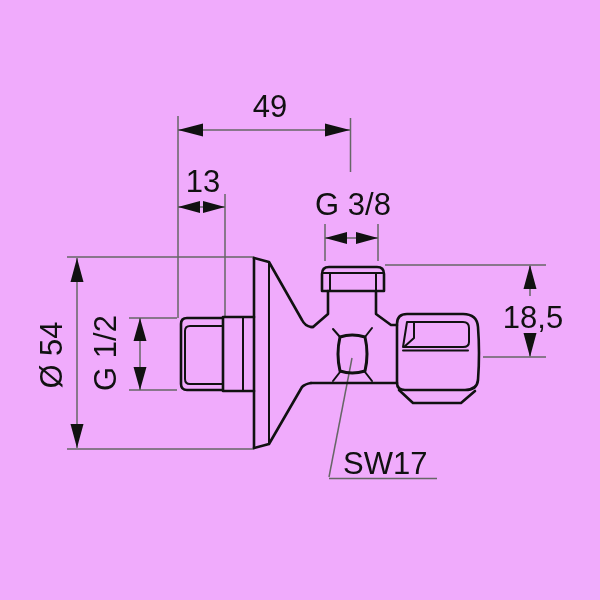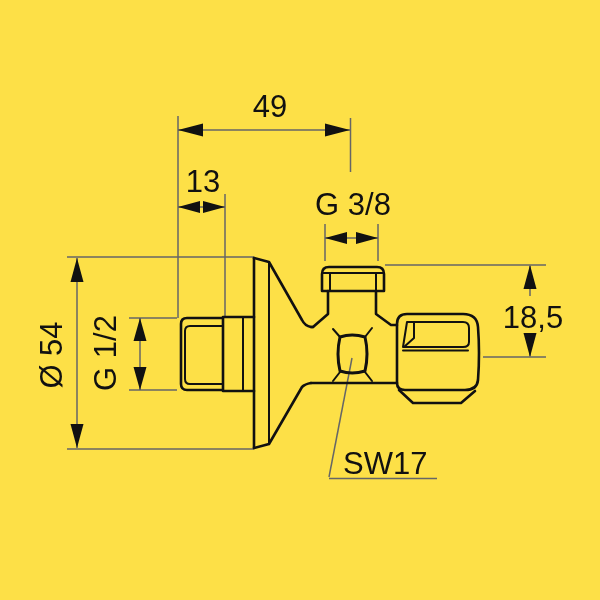--- a/index.html
+++ b/index.html
@@ -1,19 +1,19 @@
 <!DOCTYPE html>
 <html><head>
 <meta charset="utf-8">
 <style>
   html,body{margin:0;padding:0;background:#ffffff;}
   .canvas{
     position:relative;
     width:600px;height:600px;
-    background:#fde047;
+    background:#f0abfc;
     font-family:"Liberation Sans", sans-serif;
     overflow:hidden;
   }
   svg{display:block;}
   text{
     font-family:"Liberation Sans", sans-serif;
     fill:#111111;
   }
   .dim-text{font-size:31px;}
   .obj{stroke:#111111;fill:none;stroke-linecap:round;stroke-linejoin:round;}

